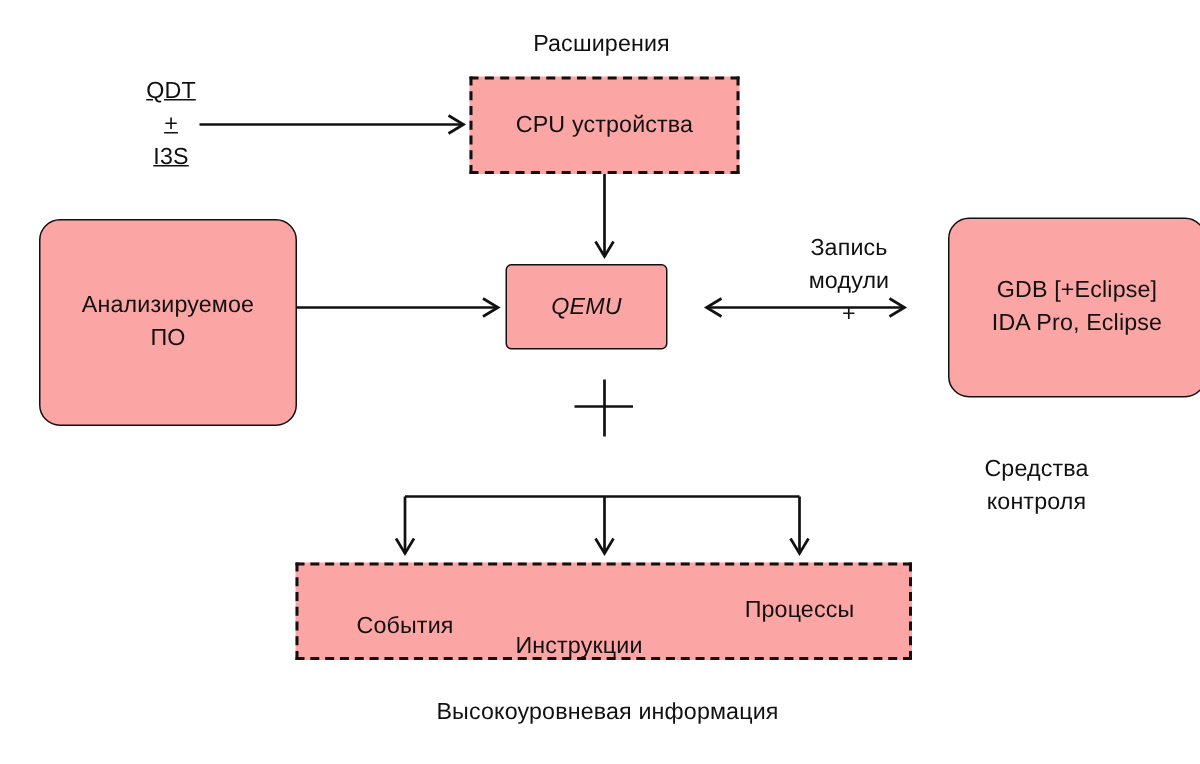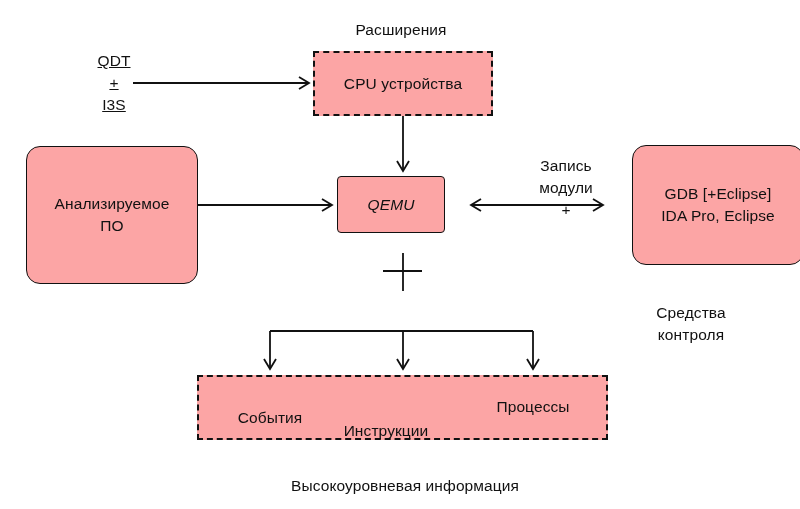--- a/index.html
+++ b/index.html
@@ -64,21 +64,21 @@
     <div>модули</div>
     <div>+</div>
   </div>
 
   <div class="lbl" style="left:691px;top:280px;margin-top:22px;">
     <div>Средства</div>
     <div>контроля</div>
   </div>
 
 
-  <div class="lbl" style="left:405px;top:475px;">Высокоуровневая информация</div>
+  <div class="lbl" style="left:405px;top:464px;">Высокоуровневая информация</div>
 
   <div class="node dashed" style="left:313px;top:51px;width:180px;height:65px;">
     <div>CPU устройства</div>
   </div>
 
   <div class="node solid" style="left:26px;top:146px;width:172px;height:138px;">
     <div>Анализируемое</div>
     <div>ПО</div>
   </div>
 

